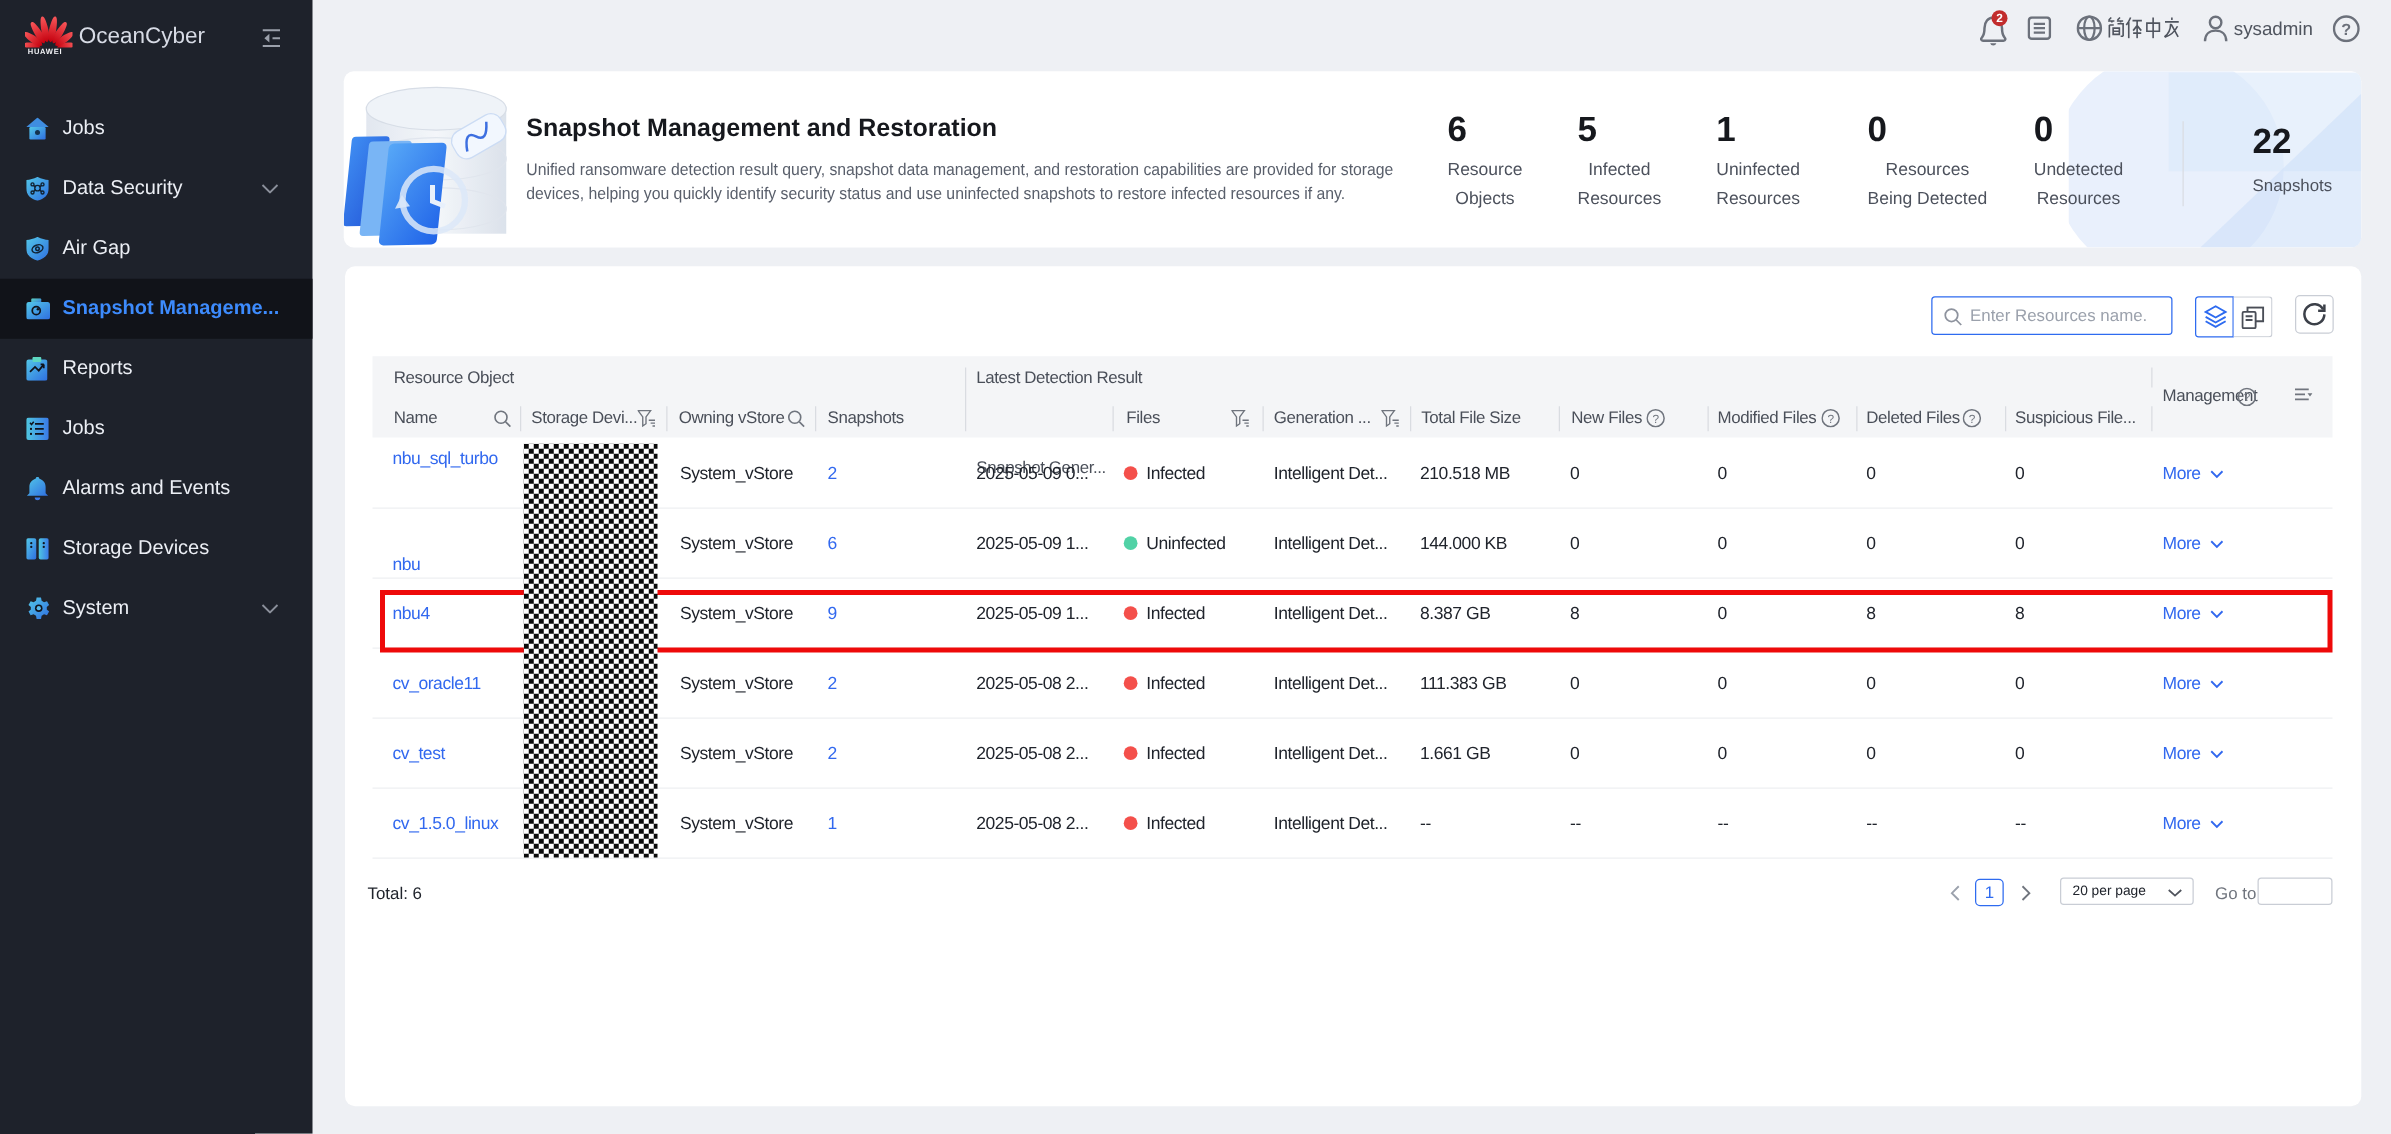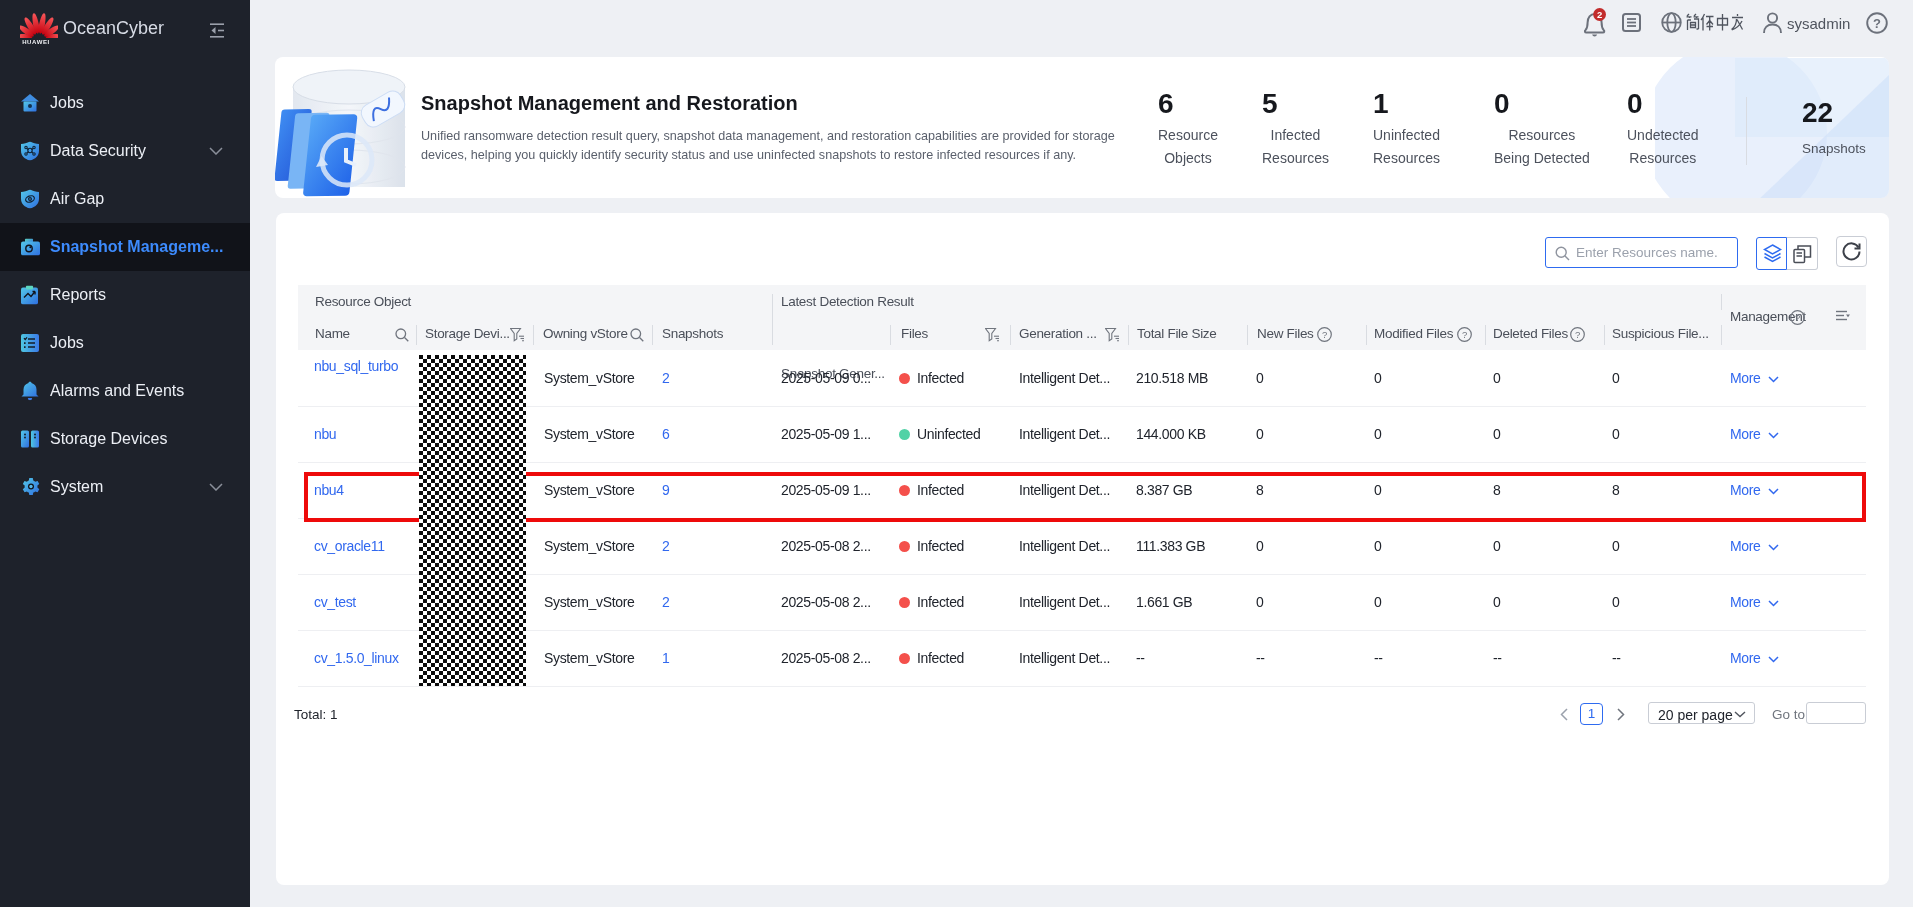--- a/index.html
+++ b/index.html
@@ -442,21 +442,21 @@
     <div class="cell" style="left:743px;top:157px;">Intelligent Det...</div>
     <div class="cell" style="left:860px;top:157px;">210.518 MB</div>
     <div class="cell" style="left:980px;top:157px;">0</div>
     <div class="cell" style="left:1098px;top:157px;">0</div>
     <div class="cell" style="left:1217px;top:157px;">0</div>
     <div class="cell" style="left:1336px;top:157px;">0</div>
     <div class="cell link" style="left:1454px;top:157px;">More <svg width="11" height="7" viewBox="0 0 11 7" style="margin-left:4px">
           <path d="M1 1 L5.5 5.5 L10 1" stroke="#3168ef" stroke-width="1.5" fill="none"></path>
         </svg></div>
 
-    <div class="cell link" style="left:38px;top:213px;">nbu</div>
+    <div class="cell link" style="left:38px;top:230px;">nbu</div>
     <div class="cell" style="left:268px;top:213px;">System_vStore</div>
     <div class="cell link" style="left:386px;top:213px;">6</div>
     <div class="cell" style="left:505px;top:213px;">2025-05-09 1...</div>
     <div class="dot" style="left:623px;top:216px;background:#51d2a6;"></div>
     <div class="cell" style="left:641px;top:213px;">Uninfected</div>
     <div class="cell" style="left:743px;top:213px;">Intelligent Det...</div>
     <div class="cell" style="left:860px;top:213px;">144.000 KB</div>
     <div class="cell" style="left:980px;top:213px;">0</div>
     <div class="cell" style="left:1098px;top:213px;">0</div>
     <div class="cell" style="left:1217px;top:213px;">0</div>
@@ -525,30 +525,30 @@
     <div class="cell" style="left:1098px;top:437px;">--</div>
     <div class="cell" style="left:1217px;top:437px;">--</div>
     <div class="cell" style="left:1336px;top:437px;">--</div>
     <div class="cell link" style="left:1454px;top:437px;">More <svg width="11" height="7" viewBox="0 0 11 7" style="margin-left:4px">
           <path d="M1 1 L5.5 5.5 L10 1" stroke="#3168ef" stroke-width="1.5" fill="none"></path>
         </svg></div>
 
     <div id="redbox"></div>
     <div id="checker"></div>
 
-    <div class="abs" style="left:18px;top:494px;font-size:13.5px;color:#20242c;">Total: 1</div>
+    <div class="abs" style="left:18px;top:494px;font-size:13.5px;color:#20242c;">Total: 6</div>
     <svg class="abs" style="left:1284px;top:495px" width="8" height="13" viewBox="0 0 8 13">
         <path d="M7 1 L1.5 6.5 L7 12" stroke="#9ba1ac" stroke-width="1.5" fill="none"></path>
       </svg>
     <div class="abs" style="left:1304px;top:490px;width:23px;height:22px;border:1px solid #2e6bf0;border-radius:4px;color:#2e6bf0;font-size:13.5px;text-align:center;line-height:20px;">1</div>
     <svg class="abs" style="left:1341px;top:495px" width="8" height="13" viewBox="0 0 8 13">
         <path d="M1 1 L6.5 6.5 L1 12" stroke="#70757e" stroke-width="1.5" fill="none"></path>
       </svg>
     <div class="abs" style="left:1372px;top:489px;width:107px;height:22px;border:1px solid #c9cdd5;border-radius:3px;background:#fff;">
-      <div class="abs" style="left:9px;top:4px;font-size:14px;color:#20242c;">20 per page</div>
+      <div class="abs" style="left:9px;top:4px;font-size:11px;color:#20242c;">20 per page</div>
       <svg class="abs" style="left:85px;top:8px" width="12" height="7" viewBox="0 0 12 7">
           <path d="M1 1 L6 5.5 L11 1" stroke="#50545d" stroke-width="1.4" fill="none"></path>
         </svg>
     </div>
     <div class="abs" style="left:1496px;top:494px;font-size:13.5px;color:#70757e;">Go to</div>
     <div class="abs" style="left:1530px;top:489px;width:60px;height:22px;border:1px solid #c9cdd5;border-radius:3px;background:#fff;"></div>
   </div>
 </div>
 
 </body></html>

